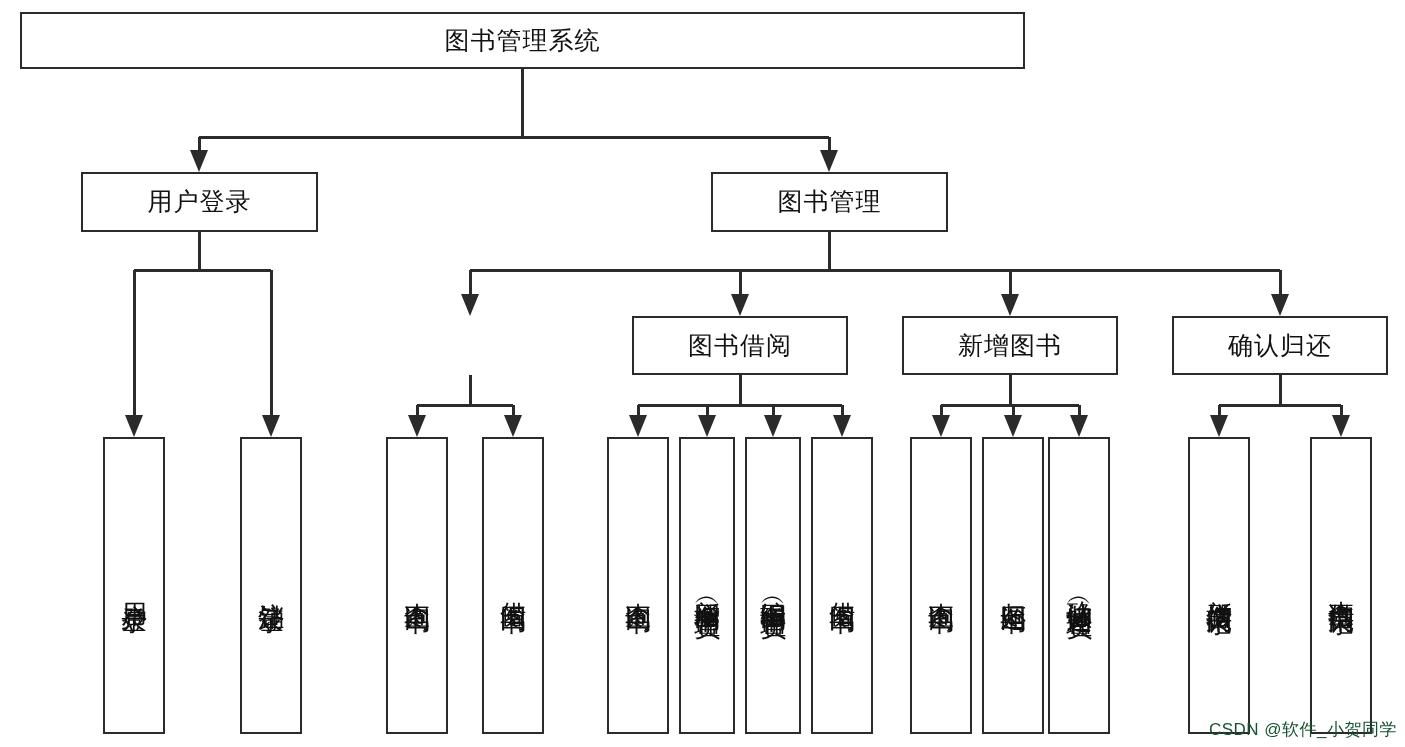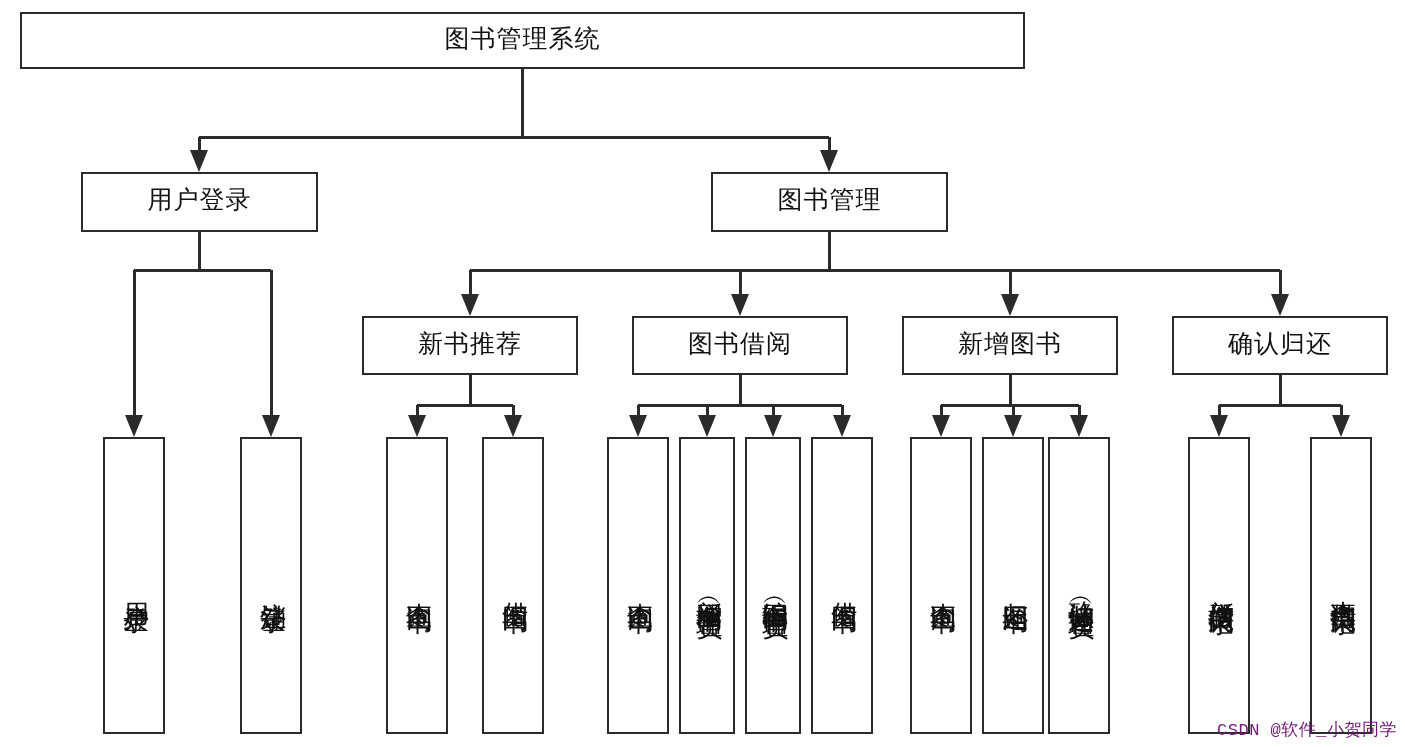--- a/index.html
+++ b/index.html
@@ -11,21 +11,20 @@
     width: 1405px;
     height: 747px;
     font-family: "Liberation Sans", sans-serif;
     overflow: hidden;
     position: relative;
   }
   #diagram-root {
     position: relative;
     width: 1405px;
     height: 747px;
-    font-family: Liberation Mono, monospace;
   }
   svg#flow-svg {
     position: absolute;
     top: 0;
     left: 0;
     width: 1405px;
     height: 747px;
     display: block;
   }
   .node-box {
@@ -54,21 +53,21 @@
   }
   .node-v.top-align {
     align-items: flex-start;
     padding-top: 6px;
   }
   .watermark {
     position: absolute;
     right: 8px;
     bottom: 6px;
     font-size: 17px;
-    color: #701a75;
+    color: #14532d;
     letter-spacing: 0.5px;
     white-space: nowrap;
     user-select: none;
   }
 </style>
 </head>
 <body>
 
 <div id="diagram-root">
 
@@ -149,23 +148,20 @@
     <span class="node-h">图书管理系统</span>
   </div>
 
   <div class="node-box" style="left:81px; top:172px; width:237px; height:60px;">
     <span class="node-h">用户登录</span>
   </div>
   <div class="node-box" style="left:711px; top:172px; width:237px; height:60px;justify-content:center;">
     <span class="node-h">图书管理</span>
   </div>
 
-  <div class="node-box" style="left:362px; top:316px; width:216px; height:59px;">
-    <span class="node-h">新书推荐</span>
-  </div>
   <div class="node-box" style="left:632px; top:316px; width:216px; height:59px;">
     <span class="node-h">图书借阅</span>
   </div>
   <div class="node-box" style="left:902px; top:316px; width:216px; height:59px;">
     <span class="node-h">新增图书</span>
   </div>
   <div class="node-box" style="left:1172px; top:316px; width:216px; height:59px;">
     <span class="node-h">确认归还</span>
   </div>
 

